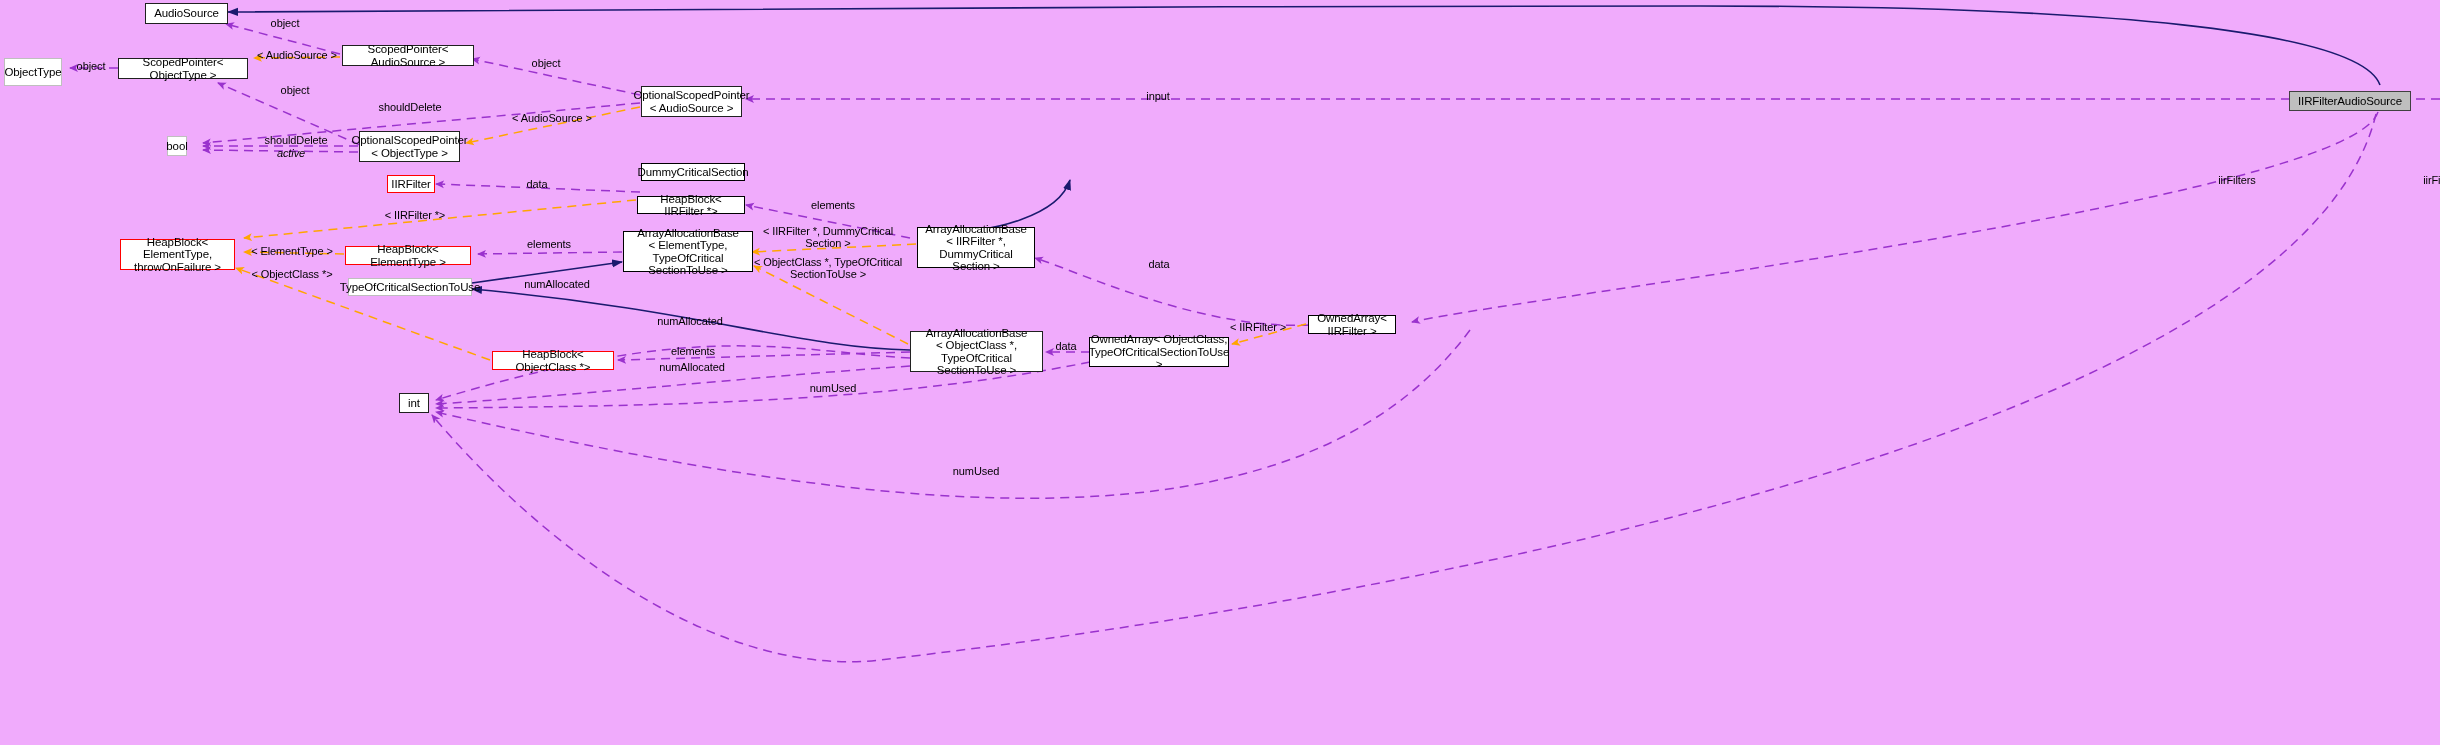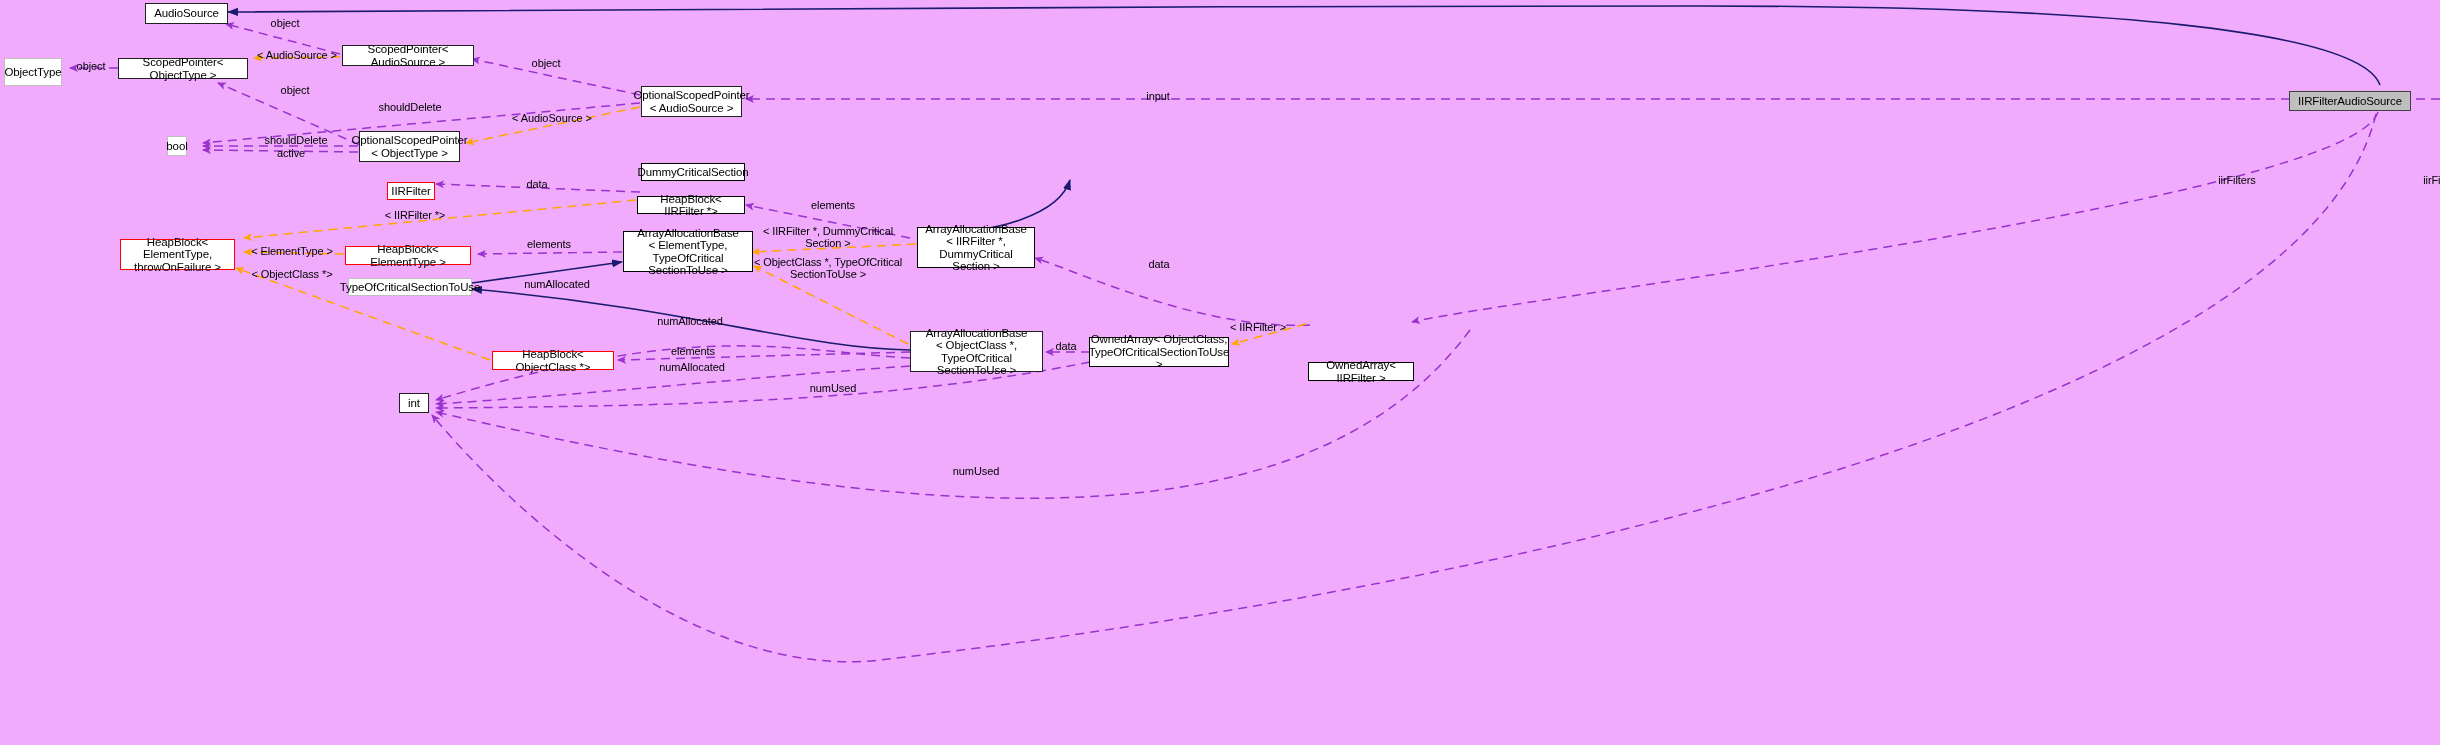--- a/index.html
+++ b/index.html
@@ -141,21 +141,21 @@
   <div class="node bold-black" style="left:342px; top:45px; width:132px; height:21px;">ScopedPointer&lt; AudioSource &gt;</div>
 
   <div class="node bold-black" style="left:641px; top:86px; width:101px; height:31px;">OptionalScopedPointer
 &lt; AudioSource &gt;</div>
 
   <div class="node grey-thin" style="left:167px; top:136px; width:20px; height:20px;">bool</div>
 
   <div class="node bold-black" style="left:359px; top:131px; width:101px; height:31px;">OptionalScopedPointer
 &lt; ObjectType &gt;</div>
 
-  <div class="node red" style="left:387px; top:182px; width:48px; height:18px;">IIRFilter</div>
+  <div class="node red" style="left:387px; top:175px; width:48px; height:18px;">IIRFilter</div>
 
   <div class="node" style="left:641px; top:163px; width:104px; height:18px;">DummyCriticalSection</div>
 
   <div class="node" style="left:637px; top:196px; width:108px; height:18px;">HeapBlock&lt; IIRFilter *&gt;</div>
 
   <div class="node red" style="left:120px; top:239px; width:115px; height:31px;">HeapBlock&lt; ElementType,
 throwOnFailure &gt;</div>
 
   <div class="node red" style="left:345px; top:246px; width:126px; height:19px;">HeapBlock&lt; ElementType &gt;</div>
 
@@ -173,35 +173,35 @@
 
   <div class="node bold-black" style="left:399px; top:393px; width:30px; height:20px;">int</div>
 
   <div class="node bold-black" style="left:910px; top:331px; width:133px; height:41px;">ArrayAllocationBase
 &lt; ObjectClass *, TypeOfCritical
 SectionToUse &gt;</div>
 
   <div class="node" style="left:1089px; top:337px; width:140px; height:30px;">OwnedArray&lt; ObjectClass,
 TypeOfCriticalSectionToUse &gt;</div>
 
-  <div class="node" style="left:1308px; top:315px; width:106px; height:19px;margin-top:47px;">OwnedArray&lt; IIRFilter &gt;</div>
+  <div class="node" style="left:1308px; top:315px; width:88px; height:19px;">OwnedArray&lt; IIRFilter &gt;</div>
 
   <div class="node highlight" style="left:2289px; top:91px; width:122px; height:20px;">IIRFilterAudioSource</div>
 
   <div class="edge-label" style="left:285px; top:23px;">object</div>
   <div class="edge-label" style="left:91px; top:66px;">object</div>
   <div class="edge-label" style="left:546px; top:63px;">object</div>
   <div class="edge-label" style="left:295px; top:90px;">object</div>
 
   <div class="edge-label" style="left:297px; top:55px;">&lt; AudioSource &gt;</div>
   <div class="edge-label" style="left:552px; top:118px;">&lt; AudioSource &gt;</div>
 
   <div class="edge-label" style="left:410px; top:107px;">shouldDelete</div>
   <div class="edge-label" style="left:296px; top:140px;">shouldDelete</div>
-  <div class="edge-label" style="left:291px; top:153px;">active</div>
+  <div class="edge-label" style="left:291px; top:153px;font-style:italic;">active</div>
 
   <div class="edge-label" style="left:537px; top:184px;">data</div>
   <div class="edge-label" style="left:1159px; top:264px;">data</div>
   <div class="edge-label" style="left:1066px; top:346px;">data</div>
 
   <div class="edge-label" style="left:833px; top:205px;">elements</div>
   <div class="edge-label" style="left:549px; top:244px;">elements</div>
   <div class="edge-label" style="left:693px; top:351px;">elements</div>
 
   <div class="edge-label" style="left:415px; top:215px;">&lt; IIRFilter *&gt;</div>

